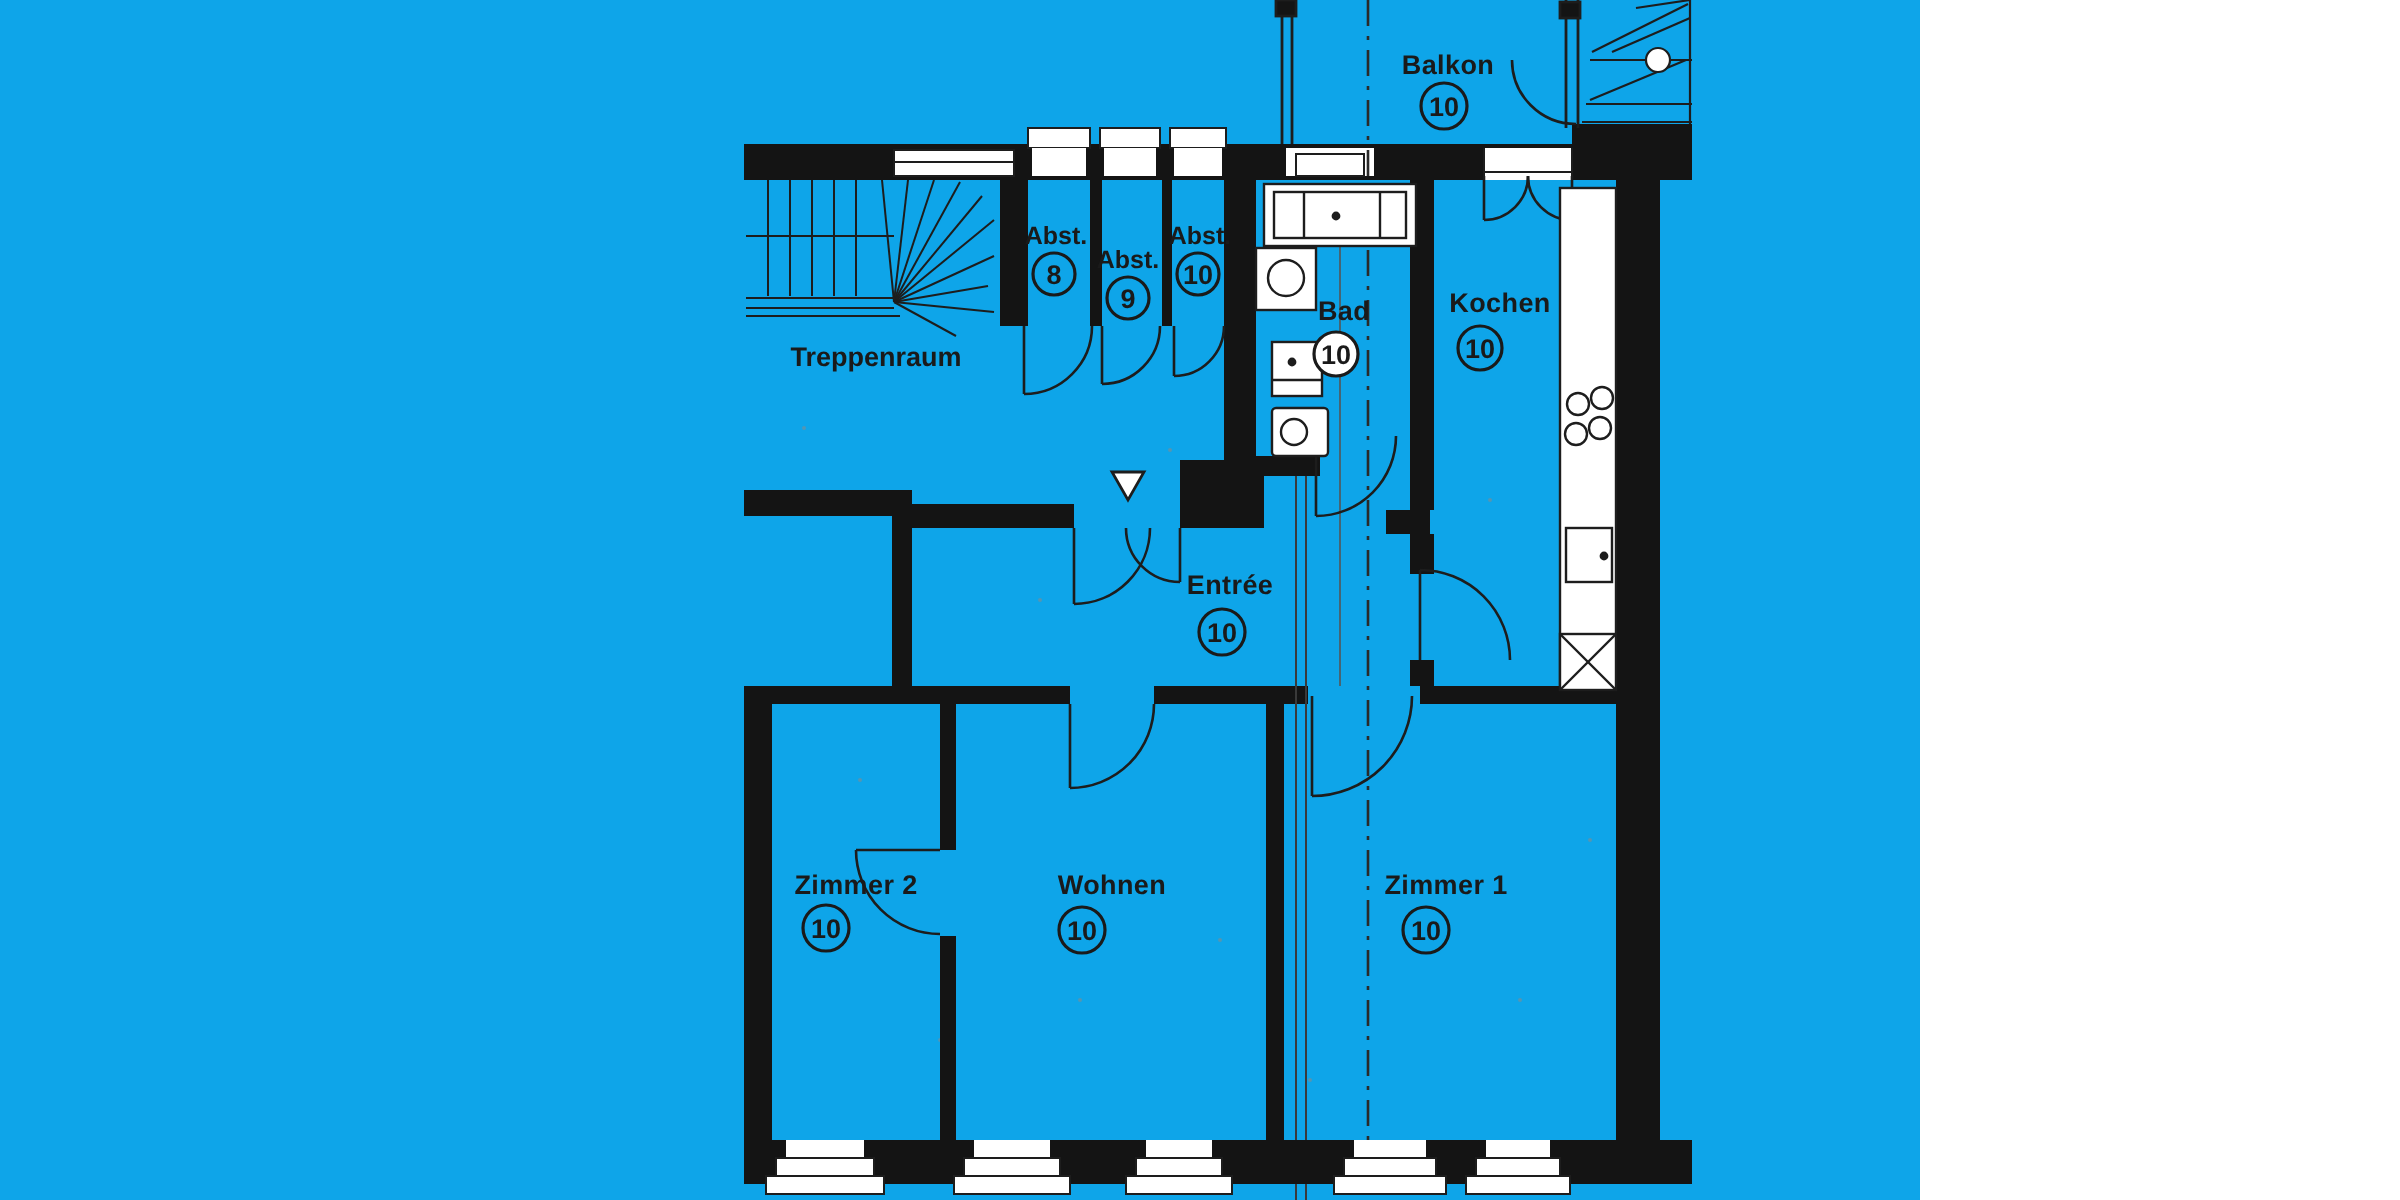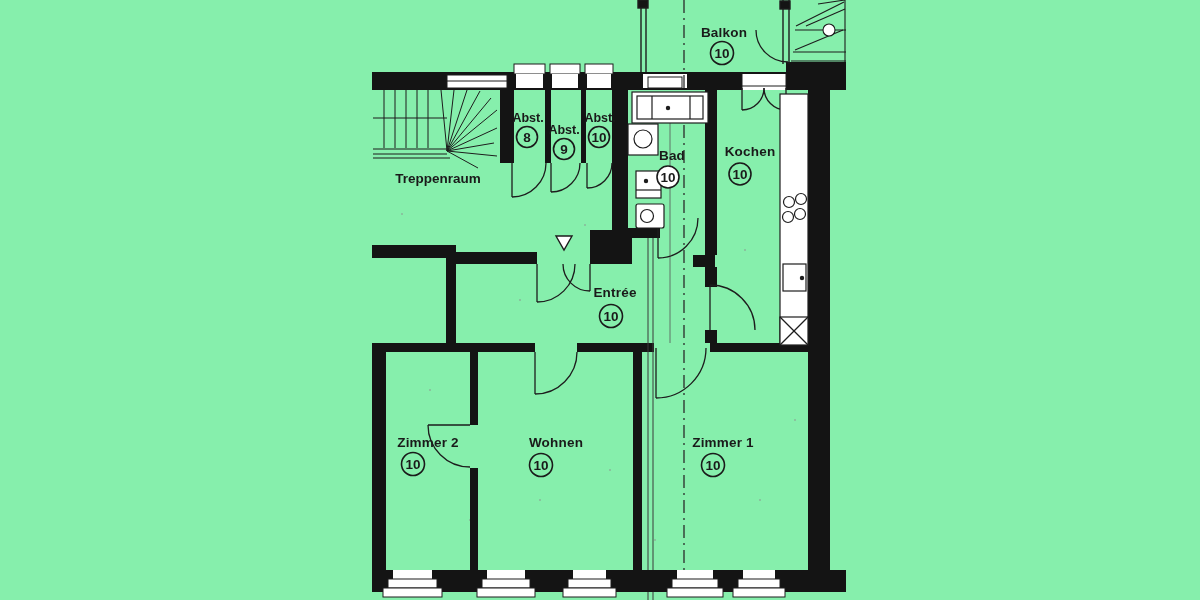--- a/index.html
+++ b/index.html
@@ -1,16 +1,16 @@
 <!DOCTYPE html>
 <html><head>
 <meta charset="utf-8">
 <style>
   html,body{margin:0;padding:0;background:#ffffff;}
-  #stage{position:relative;width:1200px;height:600px;background:#86efac;overflow:hidden;
+  #stage{position:relative;width:960px;height:600px;background:#0ea5e9;overflow:hidden;
          font-family:"Liberation Sans", sans-serif;}
   svg{position:absolute;left:0;top:0;}
   svg text{font-family:"Liberation Sans", sans-serif;font-weight:bold;fill:#1a1a1a;}
   .room-label{font-size:13.5px;letter-spacing:.2px;}
   .room-num{font-size:13.5px;}
   .small-label{font-size:12.5px;}
   .big-label{font-size:13.5px;}
 </style>
 </head>
 <body>

